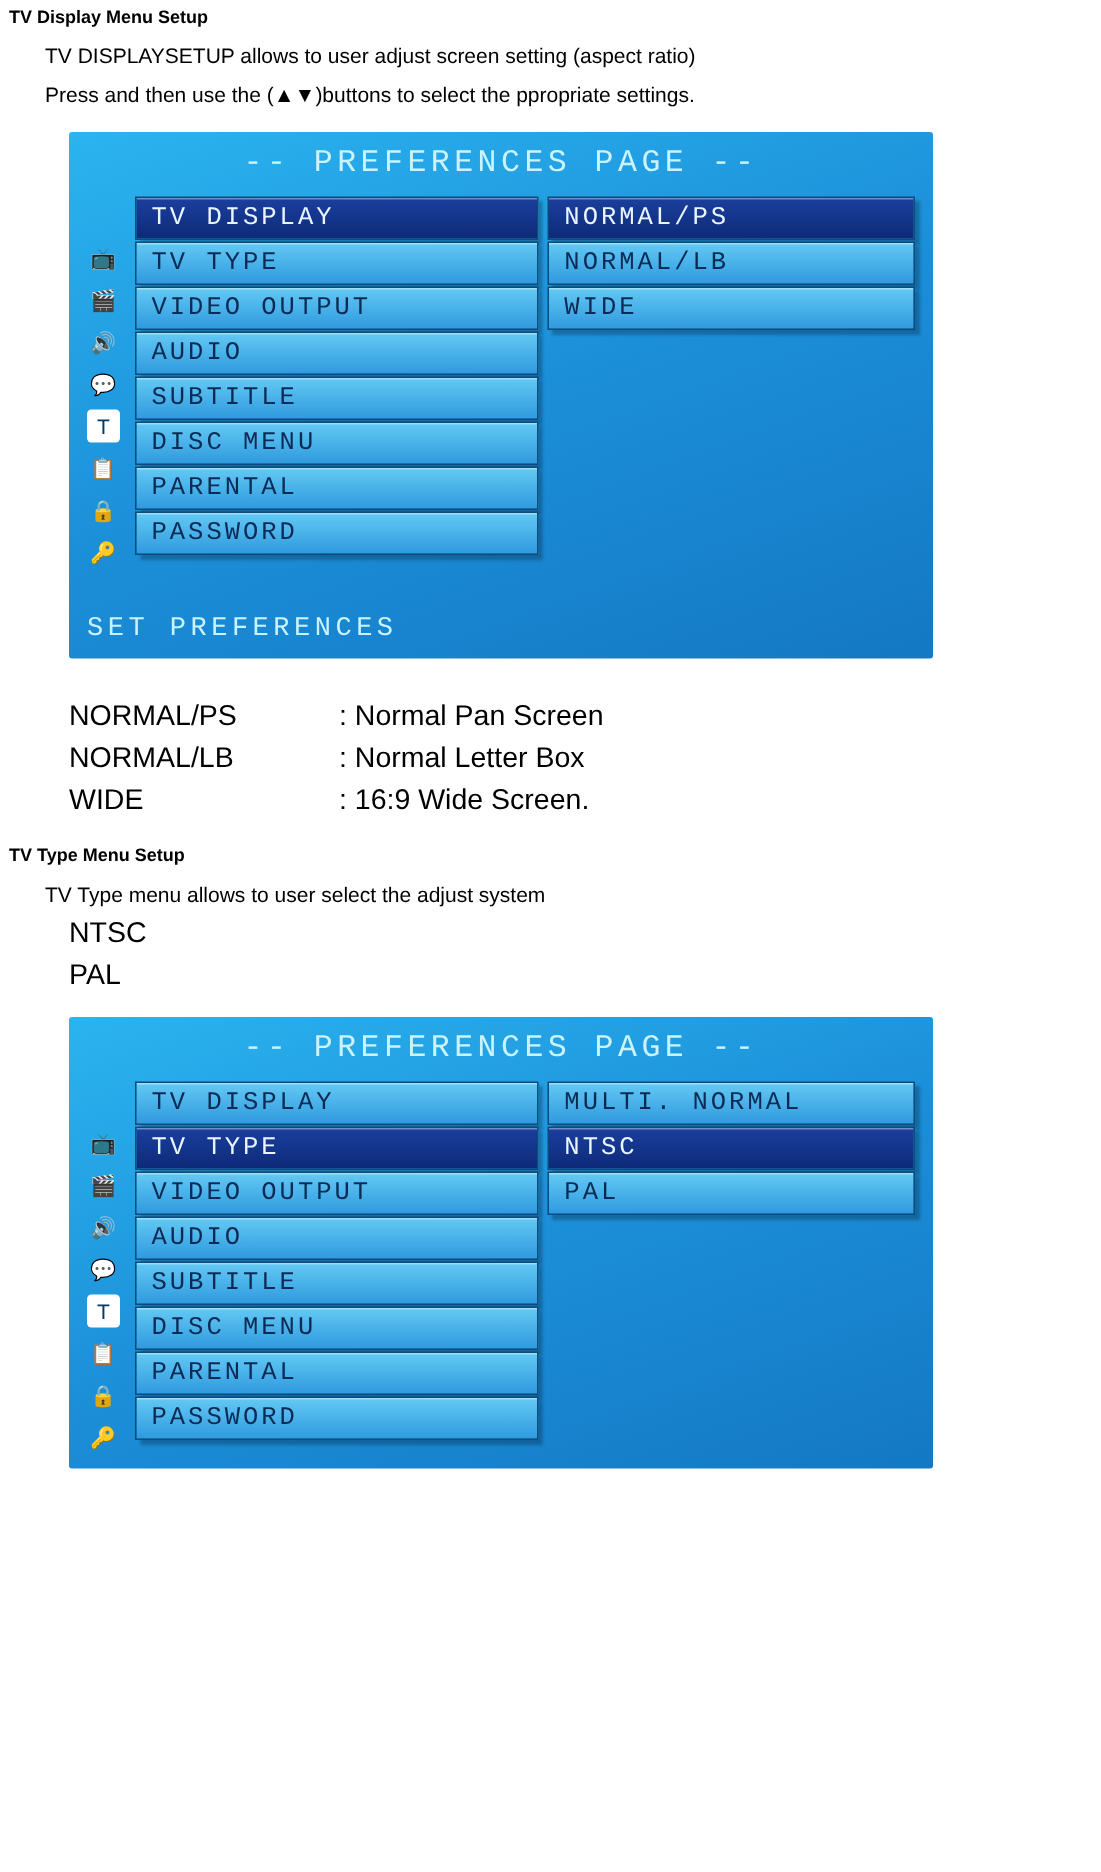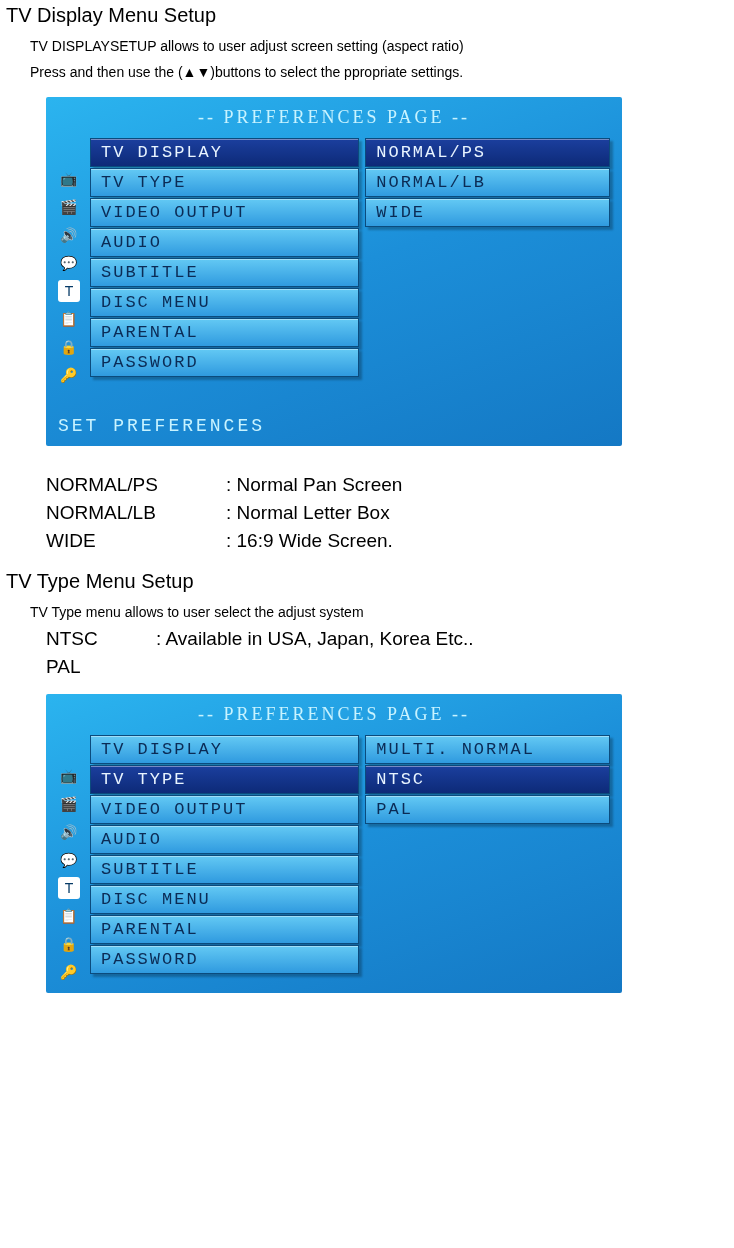--- a/index.html
+++ b/index.html
@@ -5,22 +5,22 @@
   body {
     margin: 0;
     padding: 4px 6px;
     font-family: Arial, Helvetica, sans-serif;
     width: 734px;
     box-sizing: border-box;
     color: #000;
     background: #fff;
   }
   h2.section-title {
-    font-size: 20px;
-    font-weight: normal;
+    font-size: 12px;
+    font-weight: bold;
     margin: 0 0 10px 0;
   }
   p.body-text {
     font-size: 14px;
     margin: 8px 0 6px 24px;
     line-height: 1.3;
   }
   .img-indent { margin-left: 40px; margin-top: 16px; margin-bottom: 28px; }
 
   
@@ -28,22 +28,22 @@
     width: 576px;
     background: linear-gradient(160deg,#2bb4ef 0%, #1c8fd9 50%, #1478c4 100%);
     padding: 10px 12px 10px 12px;
     box-sizing: border-box;
     position: relative;
     border-radius: 2px;
   }
   .osd-title {
     text-align: center;
     color: #c8f3ff;
-    font-family: Liberation Serif, serif;
-    font-size: 18px;
+    font-family: Liberation Mono, monospace;
+    font-size: 21px;
     letter-spacing: 3px;
     margin-bottom: 10px;
   }
   .osd-body { display: flex; }
   .osd-icons {
     width: 32px;
     display: flex;
     flex-direction: column;
     gap: 6px;
     margin-top: 30px;
@@ -145,21 +145,20 @@
     <div class="def-val">: 16:9 Wide Screen.</div>
   </div>
 </div>
 
 <h2 class="section-title" style="margin-top:18px;">TV Type Menu Setup</h2>
 <p class="body-text">TV Type menu allows to user select the adjust system</p>
 
 <div class="def-table tight">
   <div class="def-row">
     <div class="def-term">NTSC</div>
-    <div class="def-val">: Available in USA, Japan, Korea Etc..</div>
   </div>
   <div class="def-row">
     <div class="def-term">PAL</div>
   </div>
 </div>
 
 <div class="img-indent" style="margin-bottom:4px;">
   <div class="osd">
     <div class="osd-title">-- PREFERENCES PAGE --</div>
     <div class="osd-body">

